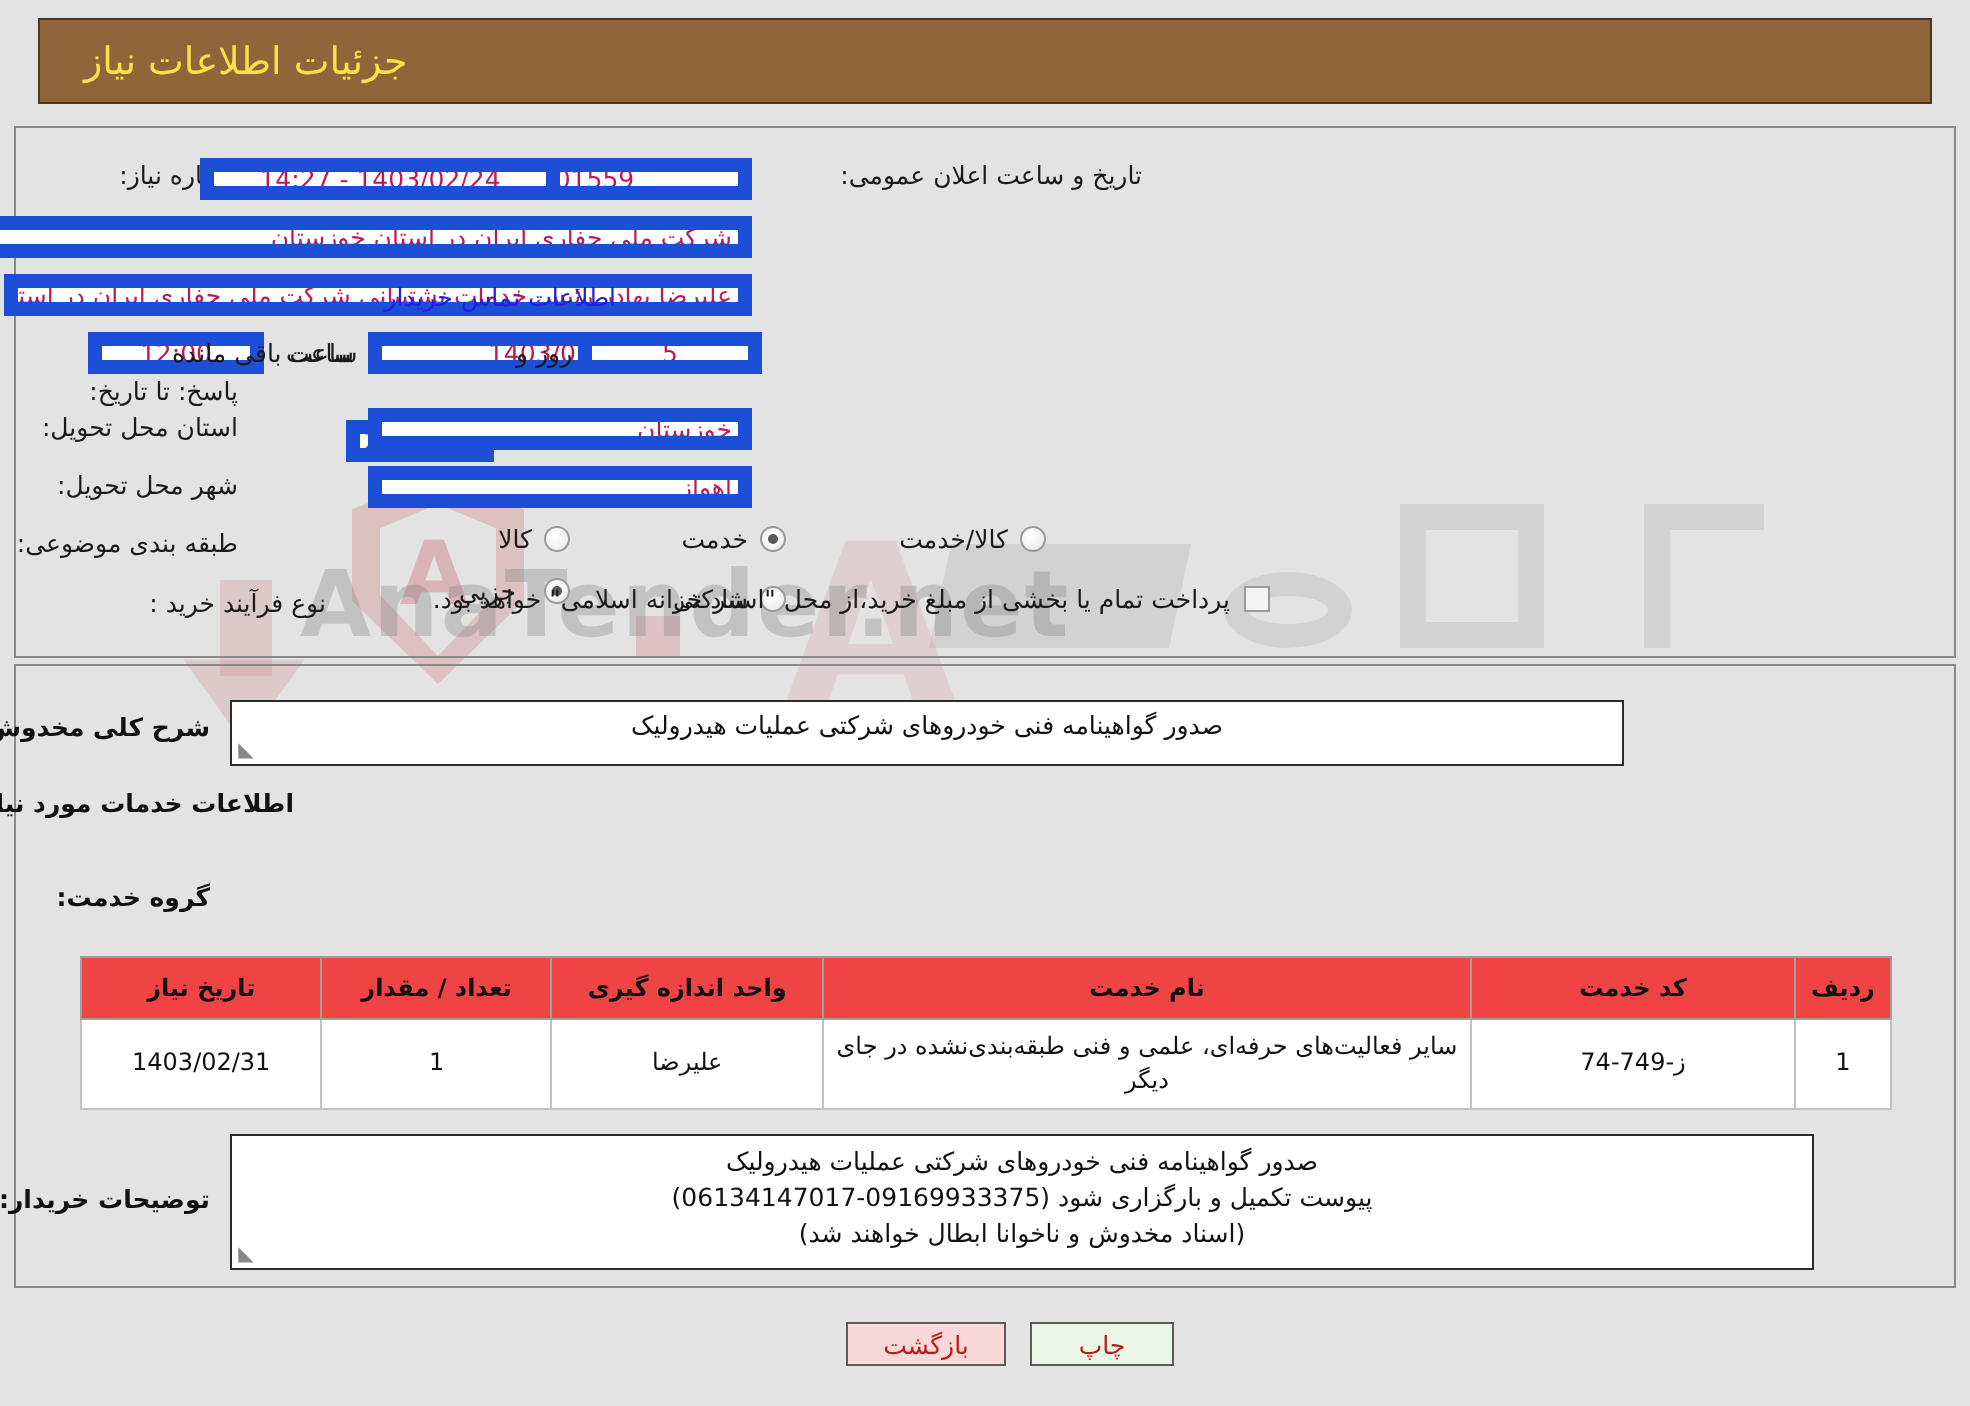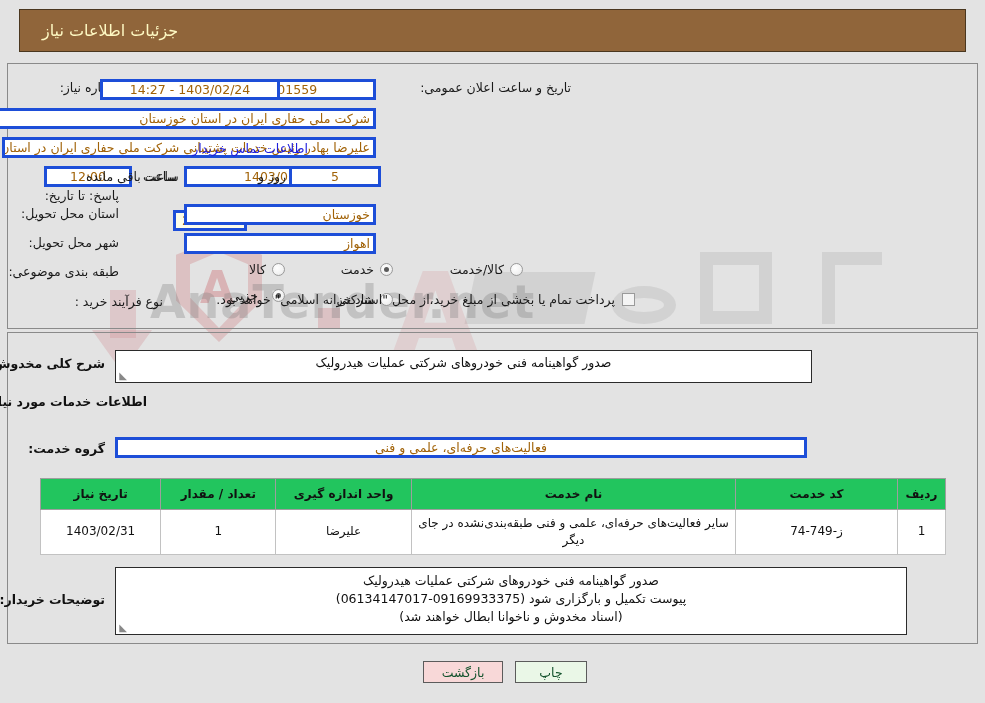--- a/index.html
+++ b/index.html
@@ -133,22 +133,22 @@
     border: 1px solid #4a371f;
     box-sizing: border-box;
     display: flex;
     align-items: center;
     justify-content: flex-start;
     padding-left: 0;
     padding-right: 0;
     z-index: 3;
   }
   .title-bar .t {
-    color: #fef9c3;
-    font-size: 16px;
+    color: #fde047;
+    font-size: 19px;
     margin-right: auto;
     margin-left: 22px;
     white-space: nowrap;
   }
   
   .panel {
     position: absolute;
     background: transparent;
     border: 1px solid #8a8a8a;
     box-sizing: border-box;
@@ -170,25 +170,25 @@
     white-space: nowrap;
   }
   .lbl-2 {
     font-size: 12.5px;
     color: #1a1a1a;
     line-height: 1.25;
     text-align: right;
   }
   .fld {
     background: #ffffff;
-    border: 3px solid #1d4ed8;
+    border: 7px solid #1d4ed8;
     box-sizing: border-box;
     height: 21px;
     font-size: 12.5px;
-    color: #a16207;
+    color: #be185d;
     display: flex;
     align-items: center;
     justify-content: center;
     overflow: hidden;
     white-space: nowrap;
     direction: rtl;
     padding: 0 3px;
   }
   .fld.right { justify-content: flex-start; }
   .fld.yellow { background: #fdfde8; margin-top: 44px; }
@@ -268,21 +268,21 @@
   table.grid {
     position: absolute;
     left: 40px;
     top: 478px;
     width: 906px;
     border-collapse: collapse;
     z-index: 4;
     direction: rtl;
   }
   table.grid th {
-    background: #22c55e;
+    background: #ef4444;
     border: 1px solid #9e9e9e;
     font-size: 12px;
     font-weight: bold;
     color: #111;
     height: 26px;
     padding: 2px 4px;
     text-align: center;
     white-space: nowrap;
   }
   table.grid td {
@@ -295,21 +295,21 @@
     vertical-align: middle;
     line-height: 1.4;
   }
   
   .btn {
     position: absolute;
     height: 22px;
     border: 1px solid #5b5b5b;
     box-sizing: border-box;
     font-size: 12.5px;
-    color: #14532d;
+    color: #b91c1c;
     display: flex;
     align-items: center;
     justify-content: center;
     cursor: pointer;
     z-index: 4;
   }
   #btn-print { left: 515px; top: 661px; width: 72px; background: #eaf7e7; }
   #btn-back  { left: 423px; top: 661px; width: 80px; background: #f8d8d8; }
 </style>
 </head>
@@ -416,21 +416,20 @@
 
   <span class="bold-lbl" style="position:absolute; right:880px; top:356px; z-index:4;">شرح کلی مخدوش:</span>
   <div class="ta" style="right:173px; top:350px; width:697px; height:33px;">
     <span>صدور گواهینامه فنی خودروهای شرکتی عملیات هیدرولیک</span>
     <span class="grip">◣</span>
   </div>
 
   <span class="sec-head" style="right:838px; top:394px;">اطلاعات خدمات مورد نیاز</span>
 
   <span class="bold-lbl" style="position:absolute; right:880px; top:441px; z-index:4;">گروه خدمت:</span>
-  <div class="fld" style="position:absolute; right:178px; top:437px; width:692px; z-index:4;">فعالیت‌های حرفه‌ای، علمی و فنی</div>
 
   <table class="grid">
     <thead>
       <tr>
         <th style="width:40px;">ردیف</th>
         <th style="width:165px;">کد خدمت</th>
         <th style="width:345px;">نام خدمت</th>
         <th style="width:130px;">واحد اندازه گیری</th>
         <th style="width:110px;">تعداد / مقدار</th>
         <th style="width:116px;">تاریخ نیاز</th>

